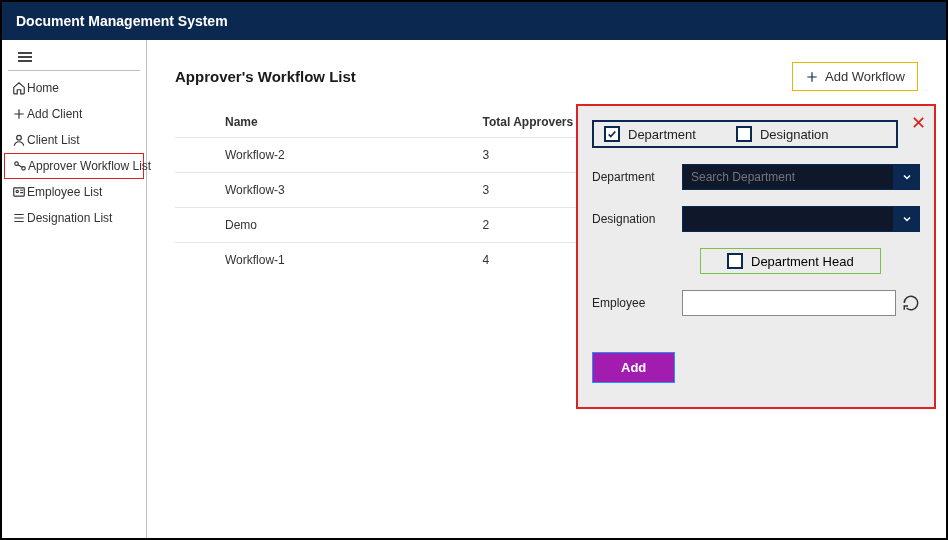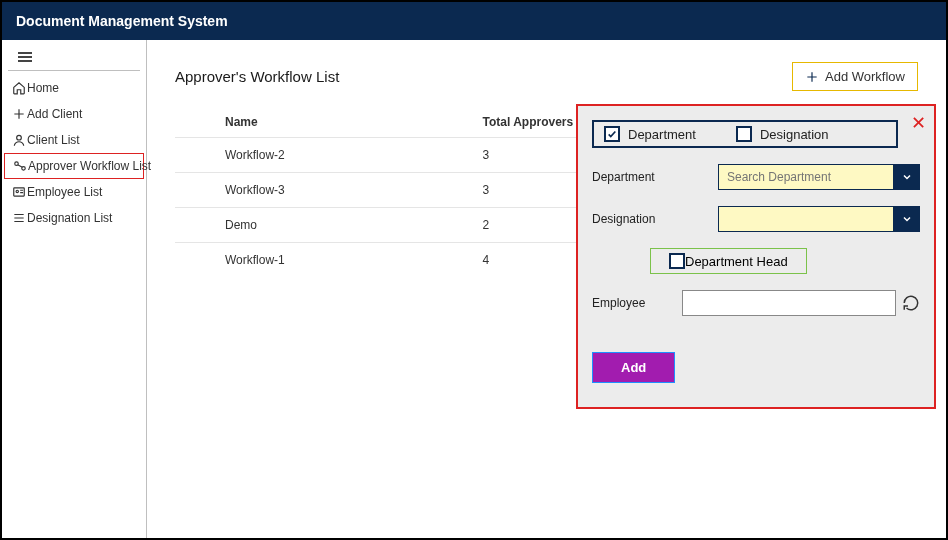--- a/index.html
+++ b/index.html
@@ -7,40 +7,40 @@
   .topbar { background: #0b2950; color: #fff; height: 38px; display: flex; align-items: center; padding-left: 14px; font-weight: 600; font-size: 14px; }
   .app { display: flex; height: calc(100% - 38px); }
   .sidebar { width: 145px; border-right: 1px solid #bfbfbf; padding-top: 6px; }
   .hamburger { padding: 4px 10px 6px 10px; border-bottom: 1px solid #bfbfbf; margin: 0 6px 4px 6px; }
   .hamburger span { display: block; width: 14px; height: 2px; background: #444; margin: 2px 0; }
   .nav-item { display: flex; align-items: center; gap: 1px; padding: 6px 10px; font-size: 12px; color: #333; cursor: pointer; white-space: nowrap; }
   .nav-item.active { border: 1px solid #d22; margin: 0 2px; padding: 5px 8px; }
   .nav-icon svg { width: 14px; height: 14px; display: block; }
   .main { flex: 1; position: relative; padding: 22px 28px 0 28px; }
   .page-header { display: flex; justify-content: space-between; align-items: center; margin-bottom: 16px; }
-  .page-title { font-weight: 400; font-size: 15px; color: #1a1a1a; }
+  .page-title { font-weight: 700; font-size: 15px; color: #1a1a1a; }
   .add-wf-btn { display: flex; align-items: center; gap: 6px; border: 1px solid #e6b800; padding: 6px 12px; font-size: 13px; color: #333; cursor: pointer; background: #fff; }
   .add-wf-btn svg { width: 14px; height: 14px; }
   table { width: 100%; border-collapse: collapse; }
   th { text-align: left; font-size: 12px; font-weight: 600; color: #333; padding: 8px 10px; }
   td { font-size: 12px; color: #333; padding: 10px 10px; border-top: 1px solid #e5e5e5; }
   th:first-child, td:first-child { padding-left: 50px; }
   .popup { position: absolute; top: 64px; right: 10px; width: 360px; height: 305px; background: #ececec; border: 2px solid #d22; padding: 14px 14px 14px 14px; }
   .popup-close { position: absolute; top: 6px; right: 8px; color: #d22; font-size: 18px; cursor: pointer; }
   .popup-top { border: 2px solid #0b2950; padding: 4px 10px; display: flex; align-items: center; gap: 40px; margin-bottom: 16px; margin-right: 22px; }
   .cb { width: 16px; height: 16px; border: 2px solid #0b2950; display: inline-flex; align-items: center; justify-content: center; background: #fff; }
   .cb svg { width: 10px; height: 10px; }
   .cb-row { display: flex; align-items: center; gap: 8px; font-size: 13px; color: #222; }
   .form-row { display: flex; align-items: center; margin-bottom: 16px; }
   .form-label { width: 90px; font-size: 12px; color: #222; }
   .select-wrap { flex: 1; display: flex; }
-  .select-input { flex: 1; height: 26px; border: 1px solid #0b2950; background: #fef9c3; font-size: 12px; padding: 0 8px; color: #777; margin-left: 36px; }
+  .select-input { flex: 1; height: 26px; border: 1px solid #0b2950; background: #0f172a; font-size: 12px; padding: 0 8px; color: #777; }
   .select-caret { width: 26px; height: 26px; background: #0b2950; display: flex; align-items: center; justify-content: center; }
   .select-caret svg { width: 12px; height: 12px; }
-  .dept-head { border: 1.5px solid #7bc24a; padding: 4px 18px; display: inline-flex; align-items: center; font-size: 13px; margin-left: 58px; margin-bottom: 16px; }
+  .dept-head { border: 1.5px solid #7bc24a; padding: 4px 26px; display: inline-flex; align-items: center; gap: 8px; font-size: 13px; margin-left: 108px; margin-bottom: 16px; }
   .emp-input { flex: 1; height: 26px; border: 1px solid #888; background: #fff; font-size: 12px; padding: 0 8px; }
   .refresh { width: 18px; height: 18px; margin-left: 6px; cursor: pointer; }
   .refresh svg { width: 18px; height: 18px; }
   .add-btn-wrap { border: 1.5px solid #1e90ff; display: inline-block; margin-top: 20px; }
   .add-btn { background: #a21caf; color: #fff; font-size: 13px; font-weight: 600; border: none; padding: 7px 28px; cursor: pointer; }
 </style>
 </head>
 <body>
 
 <div class="topbar">

